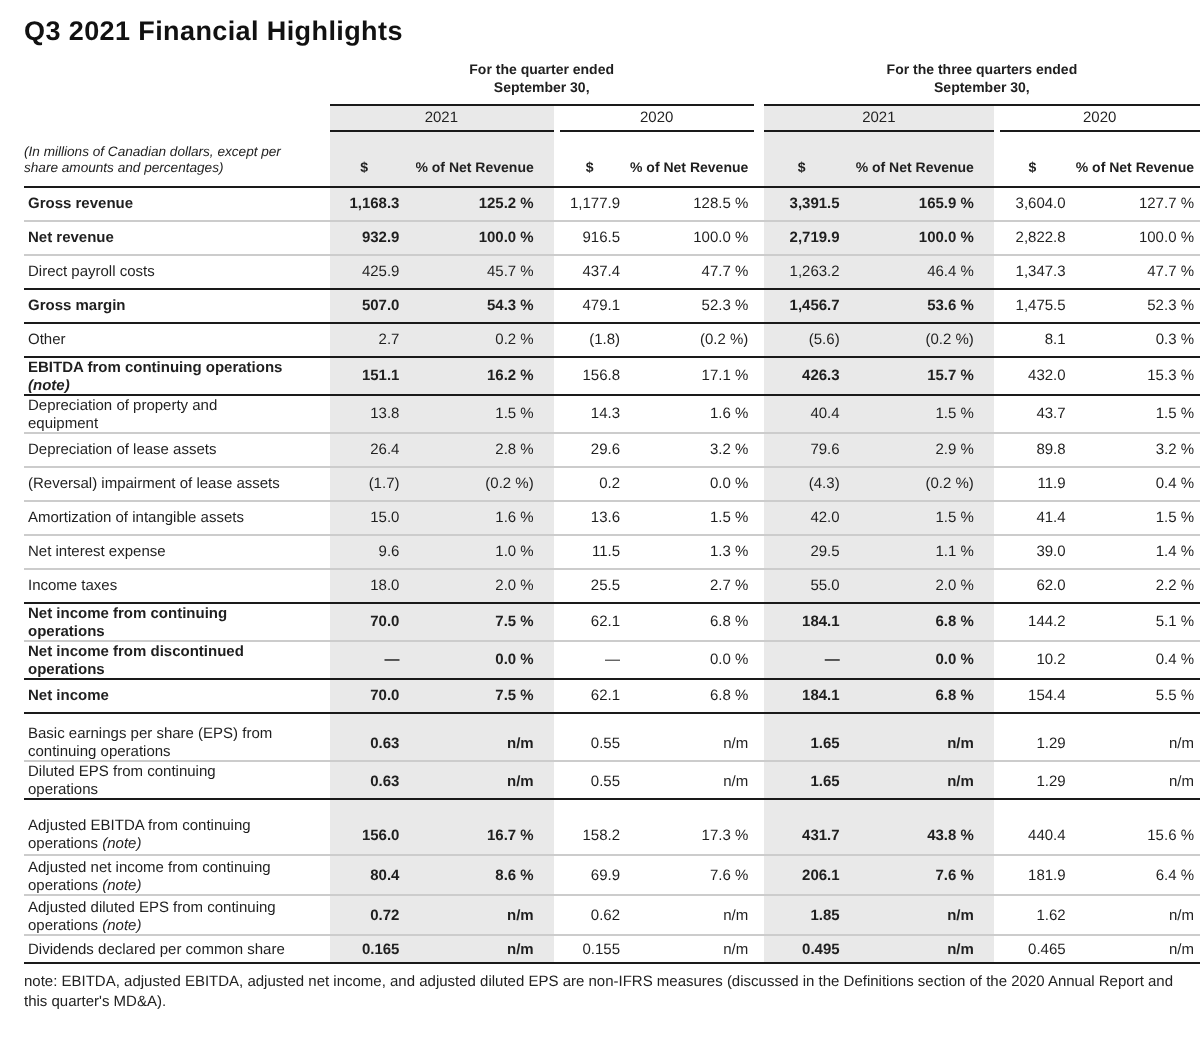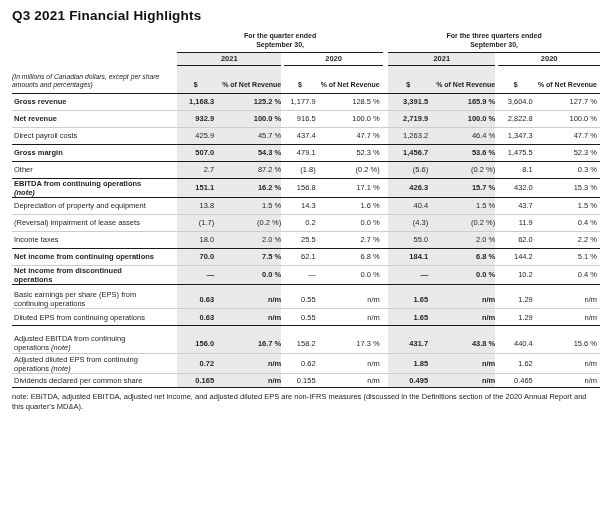--- a/index.html
+++ b/index.html
@@ -9,40 +9,40 @@
   .title { font-size: 13.5px; font-weight: 700; color: #111; letter-spacing: 0.2px; }
 
   table { border-collapse: collapse; table-layout: fixed; margin-top: 9px; }
   th, td { font-size: 7.5px; font-weight: 400; vertical-align: middle; overflow: hidden; }
 
   
   tr.grp-row th.grp { font-size: 7px; font-weight: 700; text-align: center; white-space: pre-line;
                       border-bottom: 1px solid #1a1a1a; padding-bottom: 2px; line-height: 1.25; }
   tr.grp-row { height: 20px; }
   tr.yr-row { height: 13px; }
-  tr.yr-row th.yr { font-size: 7.5px; font-weight: 700; 
+  tr.yr-row th.yr { font-size: 7.5px; font-weight: 400; 
                     border-bottom: 1px solid #1a1a1a; }
   tr.sub-row { height: 28px; }
   tr.sub-row > th, tr.sub-row > td { border-bottom: 1px solid #1a1a1a; vertical-align: bottom; padding-bottom: 3px; }
   tr.sub-row th { font-size: 7px; font-weight: 700; line-height: 1.2; }
   tr.sub-row th.dol { text-align: center; }
   td.unit { font-size: 6.8px; font-style: italic; line-height: 1.25; padding-right: 10px; color: #222; }
 
   
   tr.datarow { height: 17px; }
   tr.tall { height: 20px; }
   tr.short { height: 14px; }
   tr.sep-thin > td { border-bottom: 1px solid #cccccc; }
   tr.sep-black > td { border-bottom: 1px solid #1a1a1a; }
 
   .lab { text-align: left; padding-left: 2px; padding-right: 20px; }
   .dol { text-align: right; padding-right: 5px; white-space: nowrap; }
   .pct { text-align: right; padding-right: 3px; white-space: nowrap; }
   .dol.g { padding-right: 8px; }
-  .pct.g { padding-right: 0; }
+  .pct.g { padding-right: 10px; }
   .g { background: #e9e9e9; }
   .b { font-weight: 700; }
   .it { font-style: italic; }
 
   .footnote { font-size: 7.5px; line-height: 1.35; margin-top: 4px; width: 580px; color: #222; }
 </style>
 </head>
 <body>
 
 <div class="page">
@@ -150,21 +150,21 @@
           <td class=""></td>
           <td class="dol g b">1,456.7</td>
           <td class="pct g b">53.6 %</td>
           <td class=""></td>
           <td class="dol">1,475.5</td>
           <td class="pct">52.3 %</td>
         </tr>
         <tr class="datarow sep-black">
           <td class="lab">Other</td>
           <td class="dol g">2.7</td>
-          <td class="pct g">87.2 %</td>
+          <td class="pct g">0.2 %</td>
           <td class=""></td>
           <td class="dol">(1.8)</td>
           <td class="pct">(0.2 %)</td>
           <td class=""></td>
           <td class="dol g">(5.6)</td>
           <td class="pct g">(0.2 %)</td>
           <td class=""></td>
           <td class="dol">8.1</td>
           <td class="pct">0.3 %</td>
         </tr>
@@ -190,33 +190,75 @@
           <td class="dol">14.3</td>
           <td class="pct">1.6 %</td>
           <td class=""></td>
           <td class="dol g">40.4</td>
           <td class="pct g">1.5 %</td>
           <td class=""></td>
           <td class="dol">43.7</td>
           <td class="pct">1.5 %</td>
         </tr>
         <tr class="datarow sep-thin">
+          <td class="lab">Depreciation of lease assets</td>
+          <td class="dol g">26.4</td>
+          <td class="pct g">2.8 %</td>
+          <td class=""></td>
+          <td class="dol">29.6</td>
+          <td class="pct">3.2 %</td>
+          <td class=""></td>
+          <td class="dol g">79.6</td>
+          <td class="pct g">2.9 %</td>
+          <td class=""></td>
+          <td class="dol">89.8</td>
+          <td class="pct">3.2 %</td>
+        </tr>
+        <tr class="datarow sep-thin">
           <td class="lab">(Reversal) impairment of lease assets</td>
           <td class="dol g">(1.7)</td>
           <td class="pct g">(0.2 %)</td>
           <td class=""></td>
           <td class="dol">0.2</td>
           <td class="pct">0.0 %</td>
           <td class=""></td>
           <td class="dol g">(4.3)</td>
           <td class="pct g">(0.2 %)</td>
           <td class=""></td>
           <td class="dol">11.9</td>
           <td class="pct">0.4 %</td>
         </tr>
+        <tr class="datarow sep-thin">
+          <td class="lab">Amortization of intangible assets</td>
+          <td class="dol g">15.0</td>
+          <td class="pct g">1.6 %</td>
+          <td class=""></td>
+          <td class="dol">13.6</td>
+          <td class="pct">1.5 %</td>
+          <td class=""></td>
+          <td class="dol g">42.0</td>
+          <td class="pct g">1.5 %</td>
+          <td class=""></td>
+          <td class="dol">41.4</td>
+          <td class="pct">1.5 %</td>
+        </tr>
+        <tr class="datarow sep-thin">
+          <td class="lab">Net interest expense</td>
+          <td class="dol g">9.6</td>
+          <td class="pct g">1.0 %</td>
+          <td class=""></td>
+          <td class="dol">11.5</td>
+          <td class="pct">1.3 %</td>
+          <td class=""></td>
+          <td class="dol g">29.5</td>
+          <td class="pct g">1.1 %</td>
+          <td class=""></td>
+          <td class="dol">39.0</td>
+          <td class="pct">1.4 %</td>
+        </tr>
         <tr class="datarow sep-black">
           <td class="lab">Income taxes</td>
           <td class="dol g">18.0</td>
           <td class="pct g">2.0 %</td>
           <td class=""></td>
           <td class="dol">25.5</td>
           <td class="pct">2.7 %</td>
           <td class=""></td>
           <td class="dol g">55.0</td>
           <td class="pct g">2.0 %</td>
@@ -244,20 +286,34 @@
           <td class="pct g b">0.0 %</td>
           <td class=""></td>
           <td class="dol">—</td>
           <td class="pct">0.0 %</td>
           <td class=""></td>
           <td class="dol g b">—</td>
           <td class="pct g b">0.0 %</td>
           <td class=""></td>
           <td class="dol">10.2</td>
           <td class="pct">0.4 %</td>
+        </tr>
+        <tr class="datarow sep-black">
+          <td class="lab b">Net income</td>
+          <td class="dol g b">70.0</td>
+          <td class="pct g b">7.5 %</td>
+          <td class=""></td>
+          <td class="dol">62.1</td>
+          <td class="pct">6.8 %</td>
+          <td class=""></td>
+          <td class="dol g b">184.1</td>
+          <td class="pct g b">6.8 %</td>
+          <td class=""></td>
+          <td class="dol">154.4</td>
+          <td class="pct">5.5 %</td>
         </tr>
         <tr style="height: 6px;">
           <td></td>
           <td class="g"></td>
           <td class="g"></td>
           <td class=""></td>
           <td class=""></td>
           <td class=""></td>
           <td class=""></td>
           <td class="g"></td>
@@ -316,20 +372,34 @@
           <td class="dol">158.2</td>
           <td class="pct">17.3 %</td>
           <td class=""></td>
           <td class="dol g b">431.7</td>
           <td class="pct g b">43.8 %</td>
           <td class=""></td>
           <td class="dol">440.4</td>
           <td class="pct">15.6 %</td>
         </tr>
         <tr class="datarow sep-thin tall">
+          <td class="lab">Adjusted net income from continuing operations<span class="it"> (note)</span></td>
+          <td class="dol g b">80.4</td>
+          <td class="pct g b">8.6 %</td>
+          <td class=""></td>
+          <td class="dol">69.9</td>
+          <td class="pct">7.6 %</td>
+          <td class=""></td>
+          <td class="dol g b">206.1</td>
+          <td class="pct g b">7.6 %</td>
+          <td class=""></td>
+          <td class="dol">181.9</td>
+          <td class="pct">6.4 %</td>
+        </tr>
+        <tr class="datarow sep-thin tall">
           <td class="lab">Adjusted diluted EPS from continuing operations<span class="it"> (note)</span></td>
           <td class="dol g b">0.72</td>
           <td class="pct g b">n/m</td>
           <td class=""></td>
           <td class="dol">0.62</td>
           <td class="pct">n/m</td>
           <td class=""></td>
           <td class="dol g b">1.85</td>
           <td class="pct g b">n/m</td>
           <td class=""></td>

